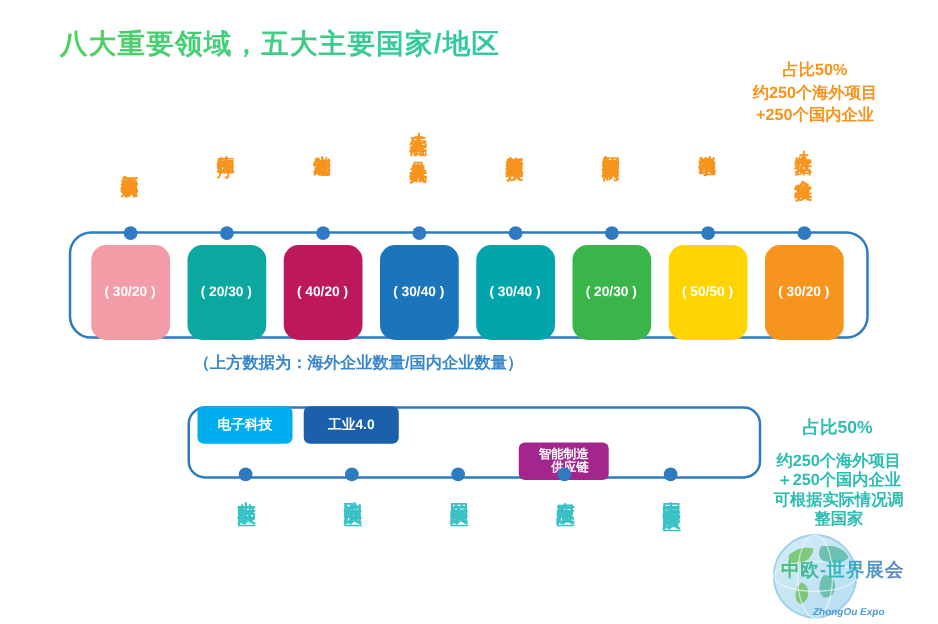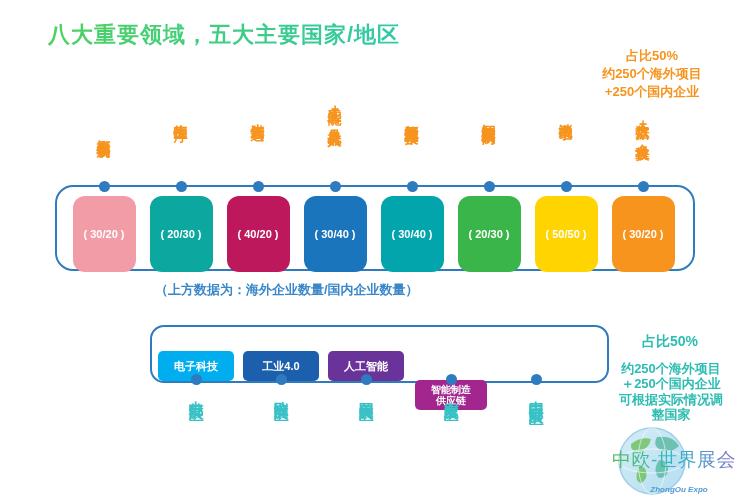--- a/index.html
+++ b/index.html
@@ -38,22 +38,22 @@
     position:absolute;top:196px;width:63px;height:76px;border-radius:12px;
     display:flex;align-items:center;justify-content:center;
     color:#fff;font-size:11px;font-weight:700;white-space:nowrap;
   }
   #caption{
     left:155px;top:281px;width:440px;text-align:left;
     color:var(--caption);font-size:13px;font-weight:700;
   }
   
   .tag{
-    position:absolute;top:351px;height:30px;border-radius:5px;
-    display:flex;align-items:center;justify-content:center;text-align:center;
+    position:absolute;top:325px;height:30px;border-radius:5px;
+    display:flex;align-items:center;justify-content:center;text-align:right;
     color:#fff;font-size:11px;font-weight:700;line-height:1.1;white-space:pre-line;
   }
   
   .vlabel2{
     position:absolute;top:389px;transform:translateX(-50%);
     writing-mode:vertical-rl;text-orientation:upright;
     color:var(--region);font-size:15px;font-weight:800;letter-spacing:2px;line-height:1.1;
   }
   
   #note-title{
@@ -62,21 +62,21 @@
   }
   #note-body{
     left:592px;top:361px;width:158px;text-align:center;
     color:var(--teal);font-size:13px;font-weight:800;line-height:1.18;white-space:pre-line;
   }
   
   #logo{left:598px;top:422px;width:152px;height:76px;}
   #globe{position:absolute;left:17px;top:2px;}
   #logo-text{
     position:absolute;left:2px;top:25px;width:148px;text-align:center;
-    font-size:19px;font-weight:400;letter-spacing:0.5px;white-space:nowrap;
+    font-size:15px;font-weight:700;letter-spacing:0.5px;white-space:nowrap;
     background:linear-gradient(90deg,var(--logo-a),var(--logo-b),var(--logo-c));
     -webkit-background-clip:text;background-clip:text;
     -webkit-text-fill-color:transparent;color:var(--logo-b);
   }
   #logo-sub{
     position:absolute;left:36px;top:44px;width:90px;text-align:center;
     font-size:8px;font-style:italic;font-weight:700;color:#4e9bd4;margin-top:19px;
   }
 </style>
 </head>
@@ -141,21 +141,20 @@
     <div class="vlabel" style="left: 566px; height: 65.4px;">消费电子</div>
     <div class="dot" style="left: 560.5px; top: 180.5px;"></div>
     <div class="fbox" style="left: 534.5px; background: rgb(255, 212, 0);">( 50/50 )</div>
     <div class="vlabel" style="left: 643px; height: 65.4px;">大数据+企业科技</div>
     <div class="dot" style="left: 637.5px; top: 180.5px;"></div>
     <div class="fbox" style="left: 611.5px; background: rgb(247, 148, 30);">( 30/20 )</div>
     <div class="tag" style="left: 158px; width: 76px; background: rgb(0, 174, 239);">电子科技</div>
     <div class="dot" style="left: 190.5px; top: 373.5px;"></div>
     <div class="tag" style="left: 243px; width: 76px; background: rgb(28, 95, 172);">工业4.0</div>
     <div class="dot" style="left: 275.5px; top: 373.5px;"></div>
-    <div class="tag" style="left: 328px; width: 76px; background: rgb(106, 51, 153);">人工智能</div>
     <div class="dot" style="left: 360.5px; top: 373.5px;"></div>
     <div class="tag" style="left: 415px; width: 72px; background: rgb(163, 38, 142); font-size: 10px; margin-top: 29px;">智能制造
 供应链</div>
     <div class="dot" style="left: 445.5px; top: 373.5px;"></div>
     <div class="dot" style="left: 530.5px; top: 373.5px;"></div>
     <div class="vlabel2" style="left: 196px;">中韩展区</div>
     <div class="vlabel2" style="left: 281px;">欧洲展区</div>
     <div class="vlabel2" style="left: 366px;">美国展区</div>
     <div class="vlabel2" style="left: 451px;">东盟展区</div>
     <div class="vlabel2" style="left: 536px;">中国香港展区</div>

